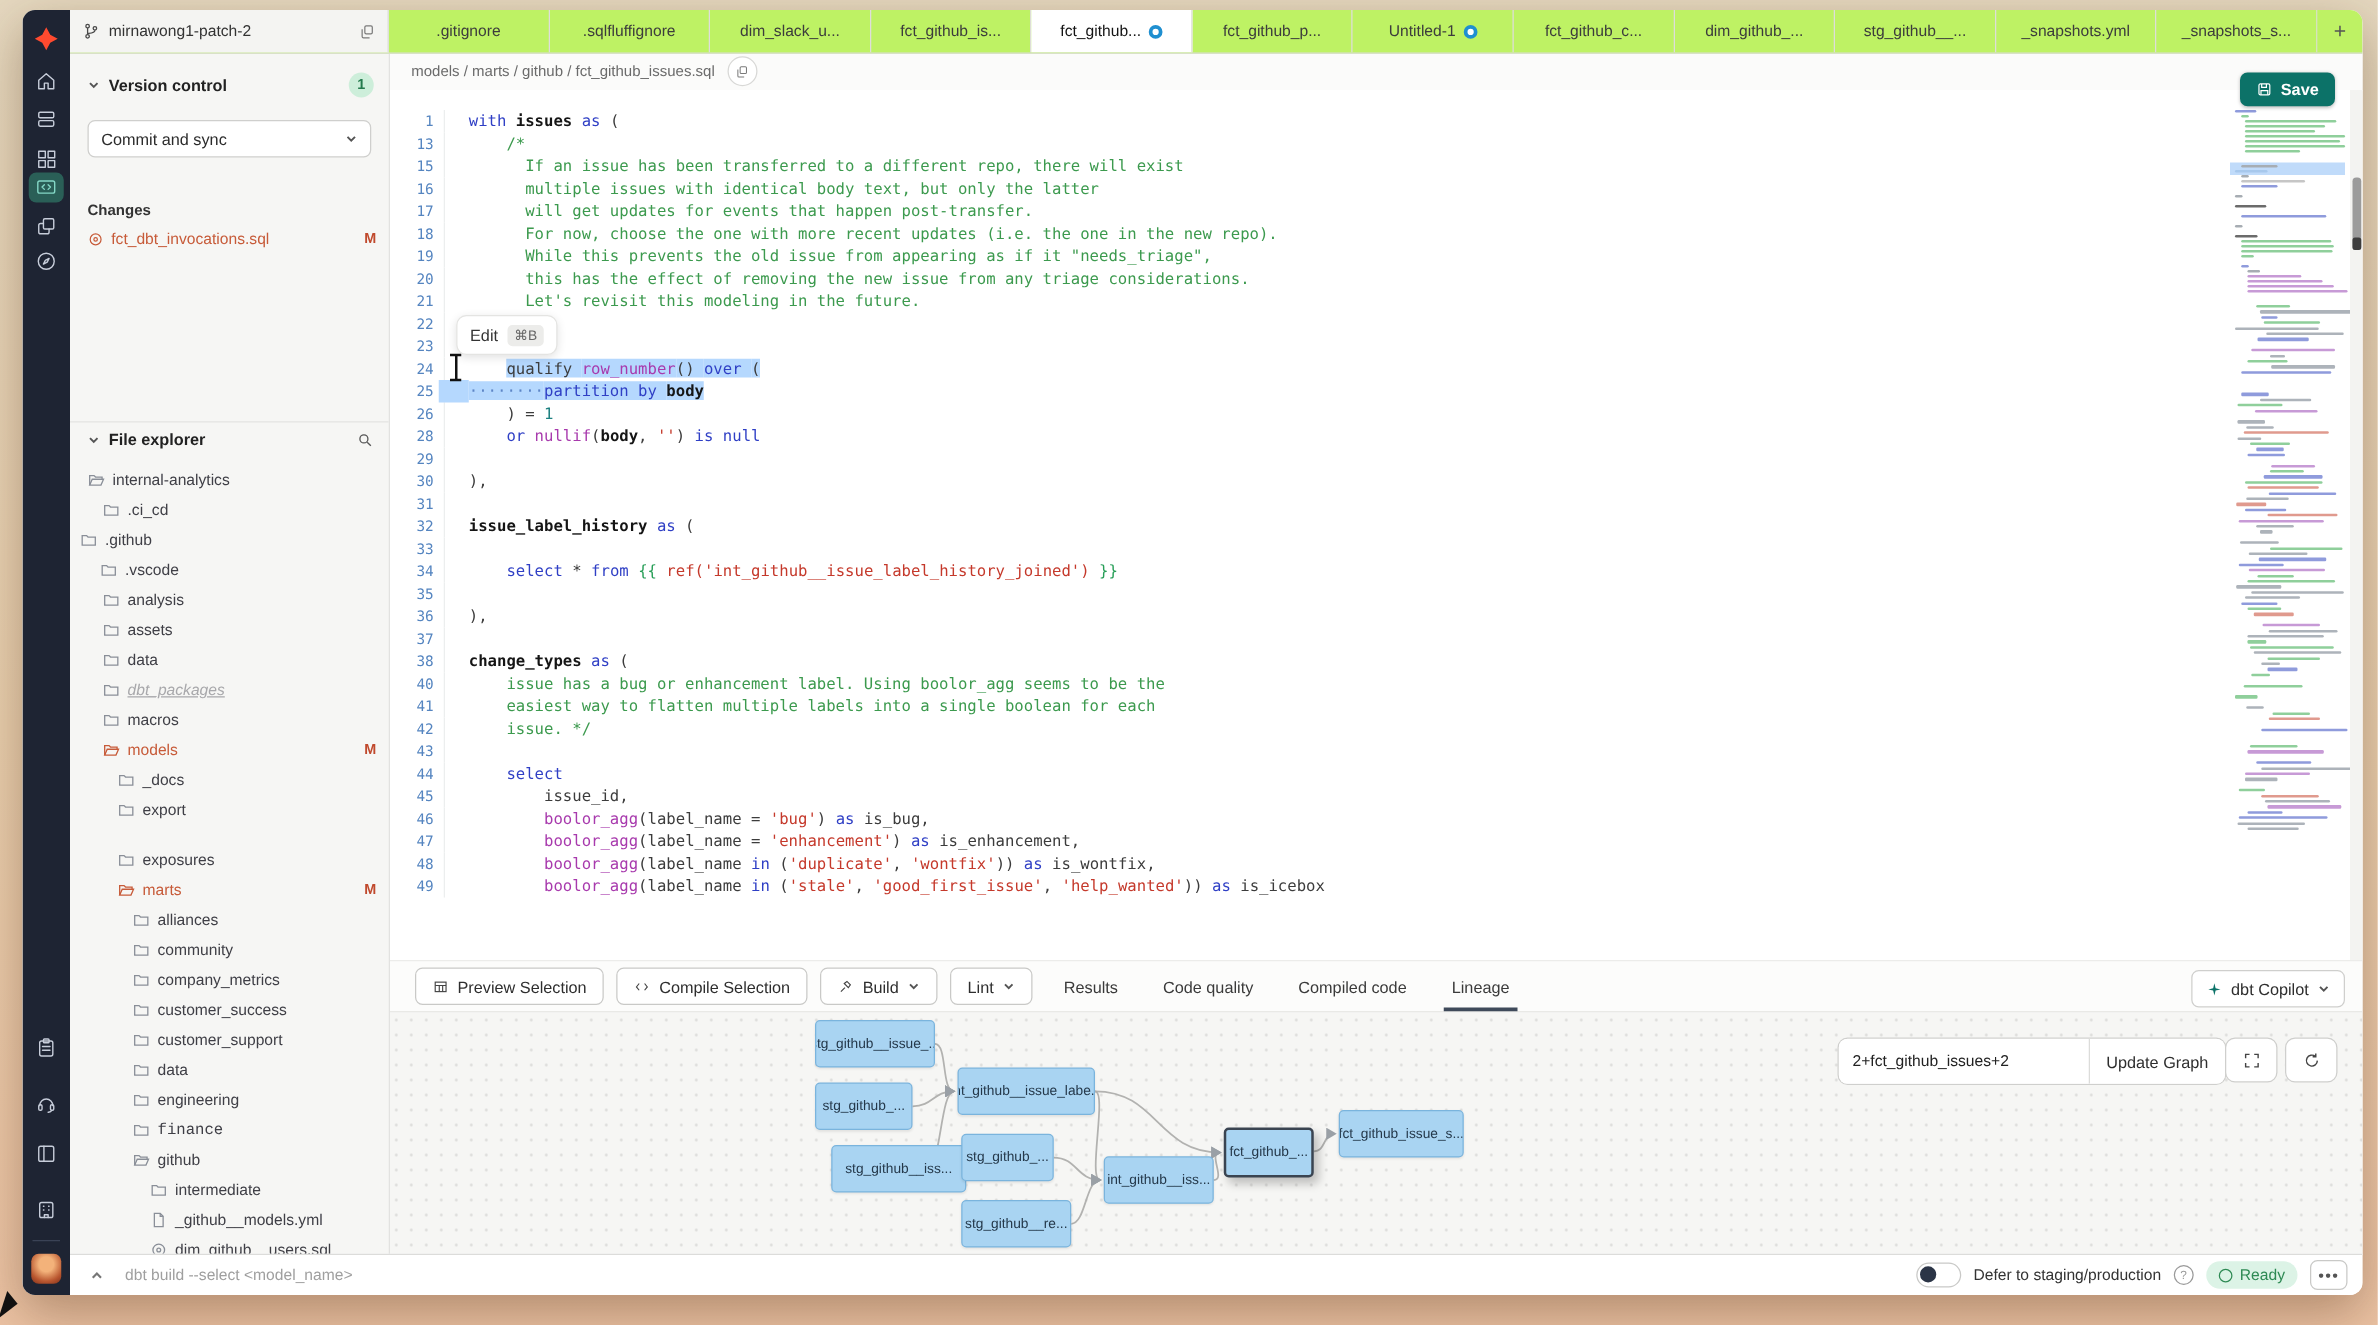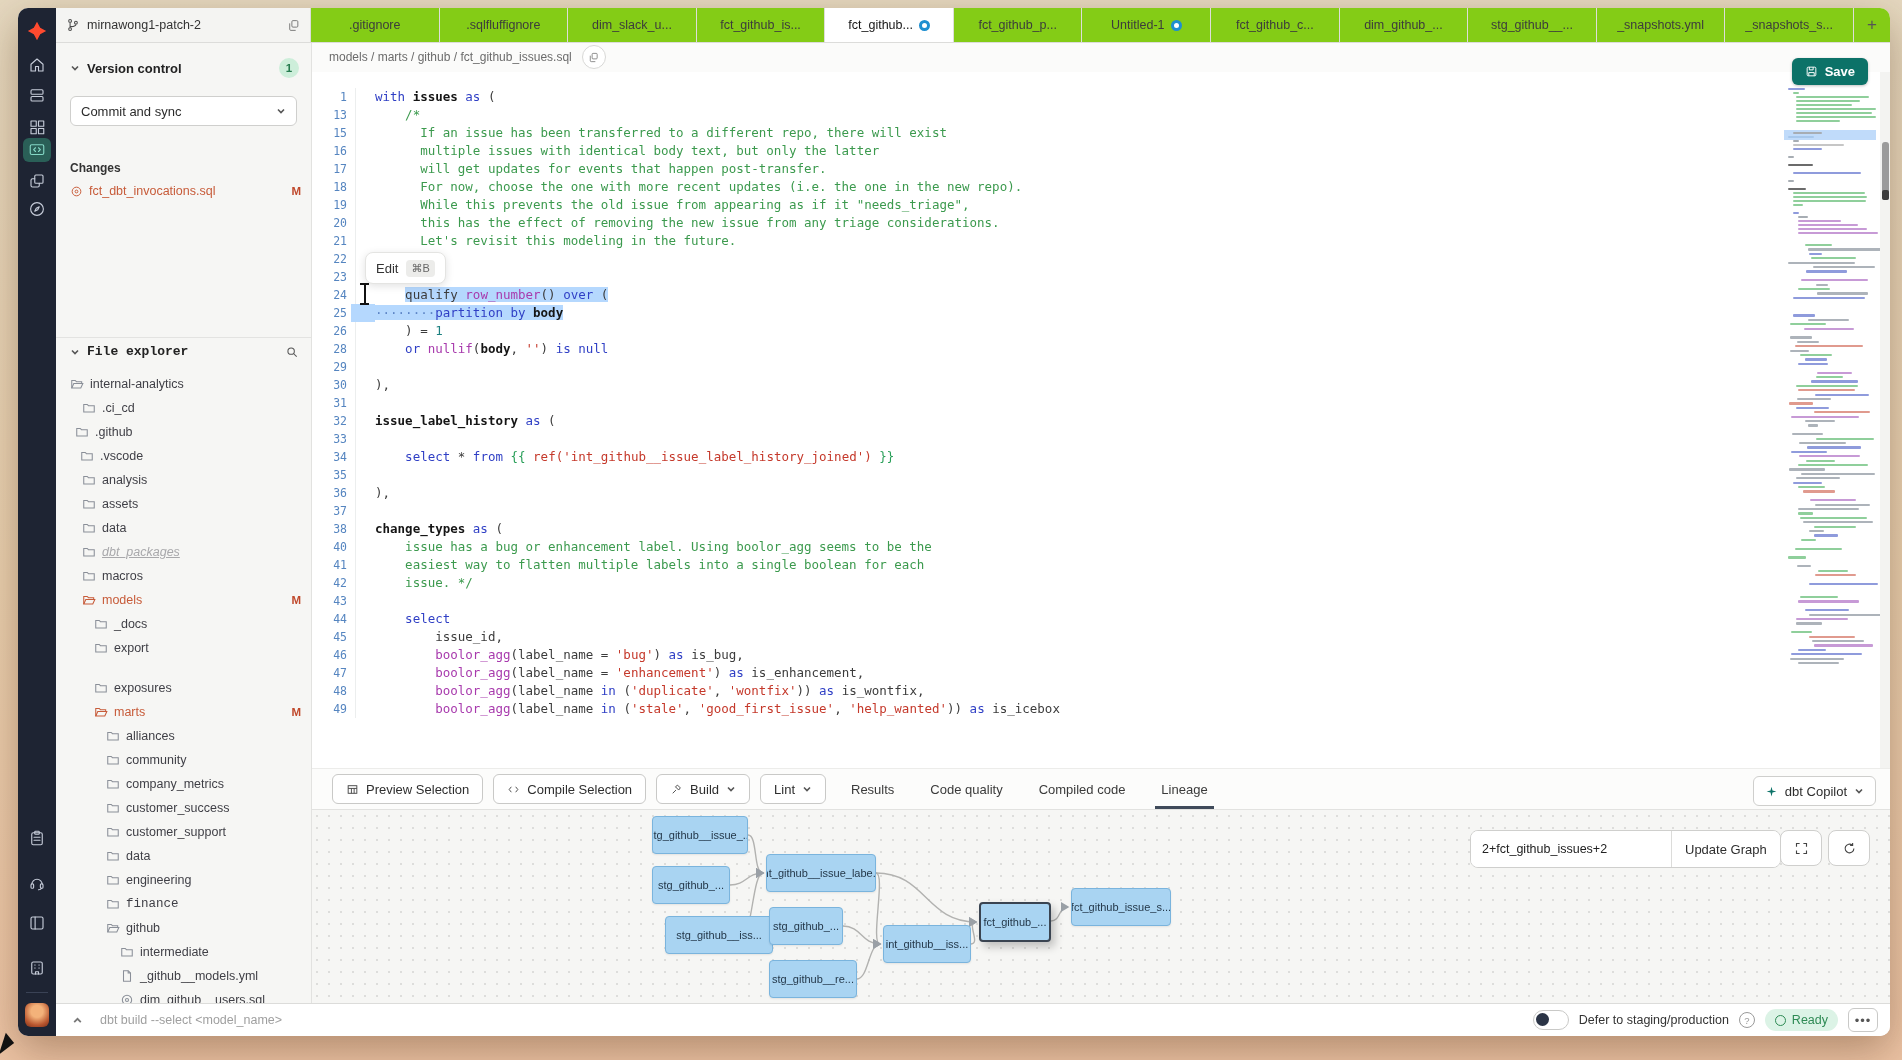--- a/index.html
+++ b/index.html
@@ -10,21 +10,21 @@
   
   .activity{position:absolute;left:0;top:0;width:38px;height:100%;background:#1e2433;z-index:30;}
   .act{position:absolute;left:0;width:38px;height:30px;display:flex;align-items:center;justify-content:center;}
   .act svg{stroke:#c7cdda;fill:none;stroke-width:1.5;stroke-linecap:round;stroke-linejoin:round;}
   .act.active{left:5px;width:28px;height:24px;background:#2a5f57;border-radius:6px;}
   .act.active svg{stroke:#84d8c6;}
   .avatar{position:absolute;left:7px;top:995px;width:24px;height:24px;border-radius:6px;
     background:radial-gradient(circle at 50% 35%,#f3b27a 0 30%,#b9562f 70%,#7c2f1a 100%);}
   .act-divider{position:absolute;left:8px;top:984px;width:22px;height:1px;background:#3a4255;}
   
-  .topbar{position:absolute;left:38px;top:0;right:0;height:34px;background:#84cc16;
+  .topbar{position:absolute;left:38px;top:0;right:0;height:34px;background:#bef264;
     border-bottom:1px solid #dcdcda;display:flex;z-index:20;}
   .branch{width:255px;min-width:255px;background:#f4f4f2;border-right:1px solid #dcdcda;
     display:flex;align-items:center;padding:0 10px;gap:7px;box-sizing:border-box;}
   .branch-label{font-size:12.5px;color:#333;flex:1;white-space:nowrap;overflow:hidden;}
   .tabs{flex:1;display:flex;overflow:hidden;}
   .tab{flex:1;max-width:132px;display:flex;align-items:center;justify-content:center;gap:6px;
     font-size:12.5px;color:#3c3c3c;border-right:1px solid #deddd9;cursor:default;white-space:nowrap;}
   .tab.active{background:#fff;color:#141414;}
   .moddot{width:5px;height:5px;border:3px solid #1f8fd0;border-radius:50%;background:#fff;}
   .plus{width:36px;display:flex;align-items:center;justify-content:center;font-size:17px;color:#555;}
@@ -36,21 +36,21 @@
   .badge-green{margin-left:auto;width:20px;height:20px;border-radius:50%;background:#cdeeda;
     color:#247a4d;font-size:11.5px;font-weight:bold;display:flex;align-items:center;justify-content:center;}
   .commit{position:absolute;left:14px;right:14px;top:54px;height:30px;border:1px solid #cfcfcd;
     border-radius:6px;background:#fff;display:flex;align-items:center;padding:0 10px;
     font-size:13px;color:#2b2b2b;box-sizing:border-box;}
   .changes-label{position:absolute;left:14px;top:119px;font-size:12px;font-weight:bold;color:#333;}
   .changed-row{position:absolute;left:14px;right:10px;top:139px;height:20px;display:flex;align-items:center;gap:6px;
     font-size:12.5px;color:#c75b39;}
   .m-badge{margin-left:auto;color:#c0492c;font-size:11.5px;font-weight:bold;}
   .panel-divider{position:absolute;left:0;right:0;top:295px;height:1px;background:#e3e3e1;}
-  .fe-head-pos{top:302px;font-family:Liberation Mono, monospace;}
+  .fe-head-pos{top:302px;}
   .vc-head-pos{top:16px;}
   .tree{position:absolute;left:0;right:0;top:330px;bottom:0;overflow:hidden;}
   .trow{height:24px;display:flex;align-items:center;gap:6px;font-size:12.5px;color:#3f3f46;
     padding-right:10px;white-space:nowrap;}
   .trow.dim{color:#a8a8ab;font-style:italic;text-decoration:underline;}
   .trow.accent{color:#c75b39;}
   .tree svg{flex:none;}
   
   .editor-col{position:absolute;left:293px;top:34px;right:0;bottom:32px;background:#fff;}
   .crumbbar{position:absolute;left:0;right:0;top:0;height:30px;background:#fbfbfa;
@@ -317,21 +317,21 @@
           <span>internal-analytics</span>
         </div>
         <div class="trow" style="padding-left: 26px;">
           <span style="display:flex">
             <svg width="14" height="14" viewBox="0 0 24 24" style="stroke:#8a8f98;fill:none;stroke-width:1.8">
               <path d="M3 6 h6 l2 2 h10 v11 H3 Z"></path>
             </svg>
           </span>
           <span>.ci_cd</span>
         </div>
-        <div class="trow" style="padding-left: 19px;">
+        <div class="trow" style="padding-left: 8px;">
           <span style="display:flex">
             <svg width="14" height="14" viewBox="0 0 24 24" style="stroke:#8a8f98;fill:none;stroke-width:1.8">
               <path d="M3 6 h6 l2 2 h10 v11 H3 Z"></path>
             </svg>
           </span>
           <span>.github</span>
         </div>
         <div class="trow" style="padding-left: 24px;">
           <span style="display:flex">
             <svg width="14" height="14" viewBox="0 0 24 24" style="stroke:#8a8f98;fill:none;stroke-width:1.8">

